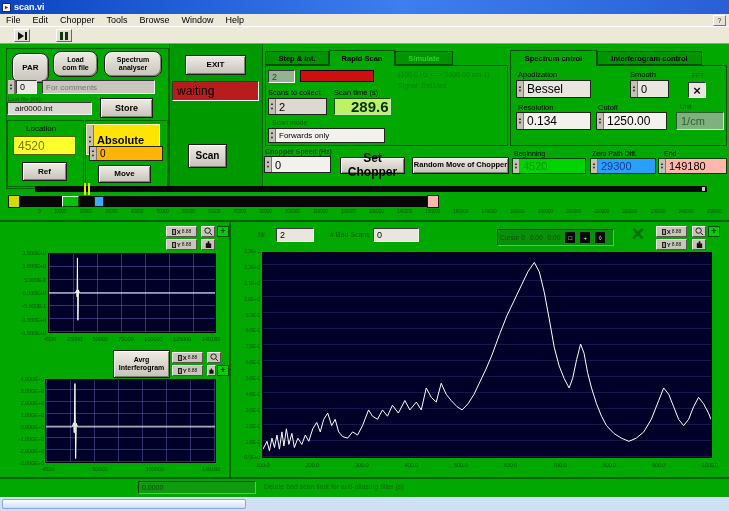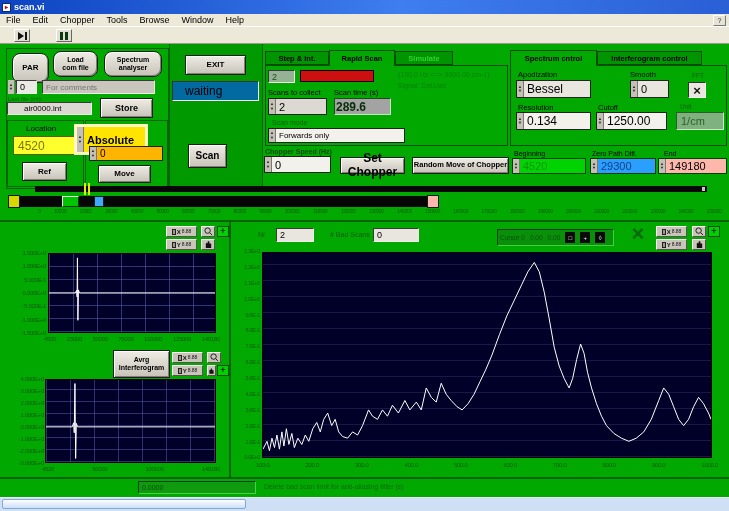--- a/index.html
+++ b/index.html
@@ -89,71 +89,71 @@
 analyser</div>
 
 <div class="abs spinbox" style="left:8px;top:80px;height:14px">
     <span>▲</span>
     <span>▼</span>
   </div>
 <div class="abs inset" style="left:16px;top:80px;width:21px;height:14px;font-size:9px;display:flex;align-items:center;padding-left:3px;background:#eceae4">0</div>
 <input class="abs" style="left: 42px; top: 80px; width: 113px; height: 14px; background: rgb(201, 198, 189); border-width: 1px; border-style: solid; border-image: initial; border-color: rgb(58, 58, 58) rgb(240, 239, 233) rgb(240, 239, 233) rgb(58, 58, 58); font-size: 8px; color: rgb(90, 90, 90); padding-left: 3px; font-family: &quot;Liberation Sans&quot;, sans-serif;" placeholder="For comments">
 
 <div class="abs dimlbl" style="left:8px;top:96px;font-size:6px">Last file (int):</div>
-<div class="abs inset" style="left:7px;top:102px;width:85px;height:13px;font-size:8px;display:flex;align-items:center;padding-left:16px">air0000.int</div>
+<div class="abs inset" style="left:7px;top:102px;width:85px;height:13px;font-size:8px;display:flex;align-items:center;padding-left:7px">air0000.int</div>
 <div class="abs btn" style="left:100px;top:98px;width:53px;height:20px;font-size:9px">Store</div>
 
 <div class="abs panelborder" style="left:7px;top:120px;width:77px;height:67px"></div>
 <div class="abs panelborder" style="left:85px;top:120px;width:83px;height:67px"></div>
 <div class="abs blklbl" style="left:26px;top:124px;font-size:8px">Location</div>
 <div class="abs" style="left:13px;top:136px;width:63px;height:19px;background:#ffff2e;border:1px solid #5c5c00;display:flex;align-items:center;padding-left:4px;font-size:12px;color:#76760a">4520</div>
 <div class="abs btn" style="left:22px;top:162px;width:45px;height:19px;font-size:8px">Ref</div>
 
-<div class="abs lvfield" style="left:74px;top:124px;width:74px;height:31px;border:3px solid #fef9c3">
+<div class="abs lvfield" style="left:86px;top:124px;width:74px;height:31px;border:1px solid #fef9c3">
   <span class="spinbox">
       <span>▲</span>
       <span>▼</span>
     </span>
   <span class="fval" style="background:#ffe400;font-weight:bold;font-size:11px">Absolute</span>
 </div>
 <div class="abs lvfield" style="left:89px;top:146px;width:74px;height:15px;border:1px solid #222">
   <span class="spinbox">
       <span>▲</span>
       <span>▼</span>
     </span>
   <span class="fval" style="background:#ffb400;font-size:10px">0</span>
 </div>
 <div class="abs btn" style="left:98px;top:165px;width:53px;height:18px;font-size:8px">Move</div>
 
 <div class="abs" style="left:169px;top:44px;width:94px;height:146px;background:#009a00;border-left:1px solid #006400;border-right:1px solid #006400"></div>
 <div class="abs btn" style="left:185px;top:55px;width:61px;height:20px;font-size:8px">EXIT</div>
-<div class="abs" style="left:172px;top:81px;width:87px;height:20px;background:#0369a1;border:1px solid;border-color:#333 #f8f8f8 #f8f8f8 #333;display:flex;align-items:center;padding-left:12px;font-size:12px;color:#000">waiting</div>
+<div class="abs" style="left:172px;top:81px;width:87px;height:20px;background:#b91c1c;border:1px solid;border-color:#333 #f8f8f8 #f8f8f8 #333;display:flex;align-items:center;padding-left:4px;font-size:12px;color:#000">waiting</div>
 <div class="abs btn" style="left:188px;top:144px;width:39px;height:24px;font-size:10px">Scan</div>
 
 <div class="abs tab inactive" style="left:265px;top:51px;width:64px;height:14px;border-bottom:1px solid #004d00">Step &amp; int.</div>
 <div class="abs tab" style="left:329px;top:50px;width:66px;height:16px;z-index:2">Rapid Scan</div>
 <div class="abs tab inactive disabled" style="left:395px;top:51px;width:58px;height:14px;border-bottom:1px solid #004d00">Simulate</div>
 <div class="abs tabbody" style="left:265px;top:65px;width:243px;height:81px;z-index:1"></div>
 
 <div class="abs inset" style="left:268px;top:70px;width:27px;height:13px;z-index:3;background:#95b295;display:flex;align-items:center;padding-left:3px;font-size:9px;color:#1d4d1d">2</div>
 <div class="abs" style="left:300px;top:70px;width:74px;height:12px;z-index:3;background:#cc1010;border:1px solid #200000"></div>
 
 <div class="abs blklbl" style="left:268px;top:88px;z-index:3">Scans to collect</div>
 <div class="abs lvfield" style="left:268px;top:98px;width:59px;height:17px;z-index:3;border:1px solid #222">
   <span class="spinbox">
       <span>▲</span>
       <span>▼</span>
     </span>
   <span class="fval" style="background:#dcd9d2">2</span>
 </div>
 <div class="abs blklbl" style="left:334px;top:88px;z-index:3">Scan time (s)</div>
-<div class="abs" style="left:334px;top:98px;width:57px;height:17px;z-index:3;background:#a3a3a3;border:1px solid;border-color:#1d4d1d #bfe8bf #bfe8bf #1d4d1d;display:flex;align-items:center;padding-left:1px;font-size:12px;font-weight:bold;color:#062d06">289.6</div>
+<div class="abs" style="left:334px;top:98px;width:57px;height:17px;z-index:3;background:#bef264;border:1px solid;border-color:#1d4d1d #bfe8bf #bfe8bf #1d4d1d;display:flex;align-items:center;padding-left:16px;font-size:15px;font-weight:bold;color:#062d06">289.6</div>
 
 <div class="abs dimlbl" style="left:272px;top:119px;z-index:3">Scan mode</div>
-<div class="abs lvfield" style="left:268px;top:128px;width:137px;height:15px;z-index:3;border:1px solid #222">
+<div class="abs lvfield" style="left:268px;top:128px;width:117px;height:15px;z-index:3;border:1px solid #222">
   <span class="spinbox">
       <span>▲</span>
       <span>▼</span>
     </span>
   <span class="fval" style="background:#f2f1ec;font-size:8px">Forwards only</span>
 </div>
 <div class="abs" style="left:398px;top:70px;width:106px;height:26px;z-index:3;font-size:7px;color:#008200;line-height:1.5">
   <div>(100.0 Hz &lt;=&gt; 9000.00 cm-1)</div>
   <div>Signal: Det1/ad</div>
 </div>

